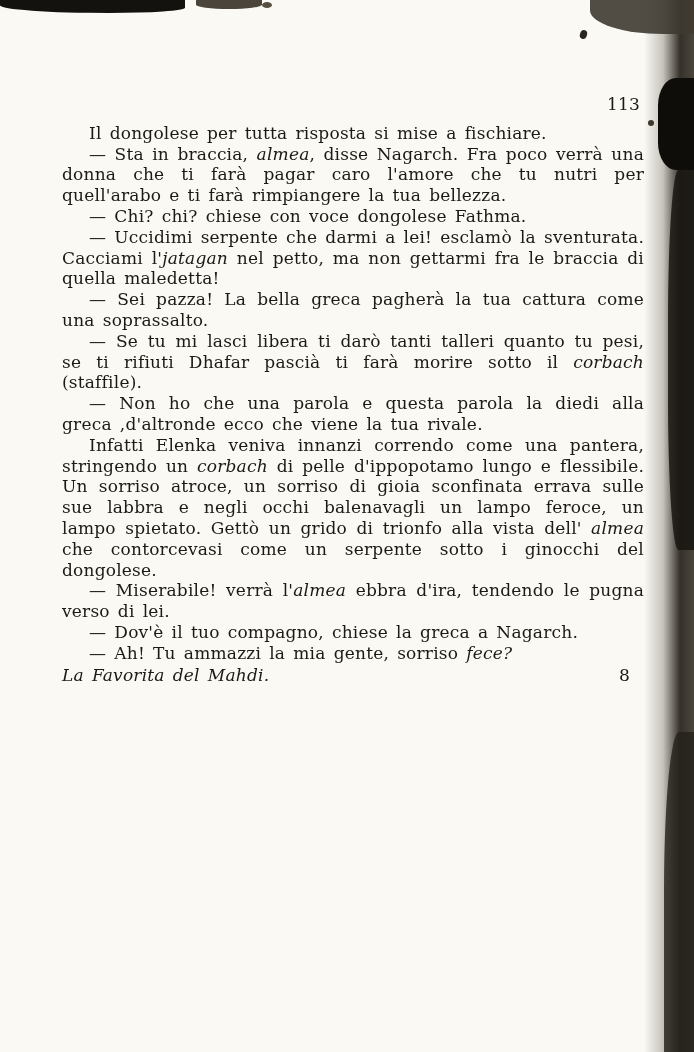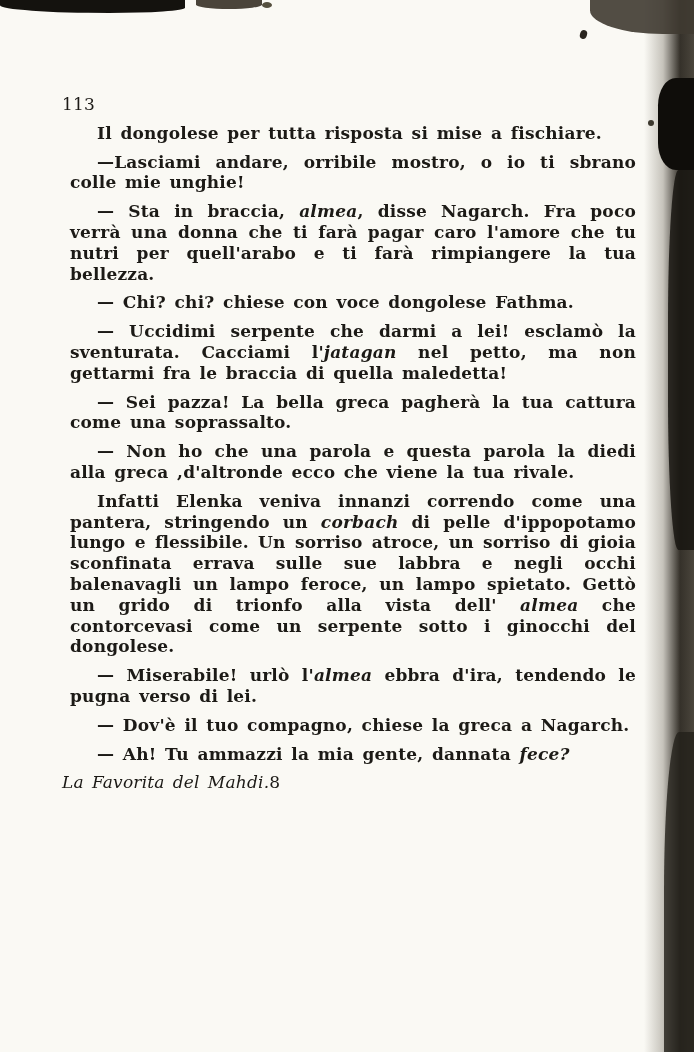--- a/index.html
+++ b/index.html
@@ -21,24 +21,24 @@
   .stain-1 { position:absolute; left:0; top:0; width:185px; height:13px; background:#14120e; border-radius:0 0 45% 65%; }
   .stain-2 { position:absolute; left:196px; top:0; width:66px; height:9px; background:#4a443a; border-radius:0 0 50% 50%; }
   .speck-1 { position:absolute; left:580px; top:30px; width:7px; height:9px; background:#2a261f; border-radius:50%; transform:rotate(20deg); }
   .speck-2 { position:absolute; left:262px; top:2px; width:10px; height:6px; background:#55503f; border-radius:50%; }
   .speck-3 { position:absolute; right:40px; top:120px; width:6px; height:6px; background:#3c382e; border-radius:50%; }
 
   
   .text-block { position:absolute; left:62px; top:94px; width:582px;
     font-size:17px; line-height:20.8px; letter-spacing:0.2px; word-spacing:2.5px;
     text-align:justify; }
-  .page-number { text-align:left; padding-right:4px; margin-bottom:8px; }
-  p.para { margin:8px; text-indent:27px;font-weight:bold; }
+  .page-number { text-align:right; padding-right:4px; margin-bottom:8px; }
+  p.para { margin:0; text-indent:27px; }
   .it { font-style:italic; }
-  .footer { display:flex; align-items:baseline; margin-top:1px; padding-right:14px; }
+  .footer { display:flex; justify-content:space-between; align-items:baseline; margin-top:1px; padding-right:14px; }
 </style>
 </head>
 <body>
 
 <div class="page">
 
   <div class="scan-band"></div>
   <div class="blob-b"></div>
   <div class="blob-a"></div>
   <div class="blob-c"></div>
@@ -47,43 +47,43 @@
   <div class="stain-2"></div>
   <div class="speck-1"></div>
   <div class="speck-2"></div>
   <div class="speck-3"></div>
 
   <div class="text-block">
     <div class="page-number">113</div>
 
     <p class="para"><span>Il dongolese per tutta risposta si mise a fischiare.</span></p>
 
-    <p class="para"><span>—Lasciami andare, orribile mostro, o io ti sbrano colle mie unghie!</span></p>
 
     <p class="para"><span>— Sta in braccia, </span><span class="it">almea</span><span>, disse Nagarch. Fra poco verrà una donna che ti farà pagar caro l'amore che tu nutri per quell'arabo e ti farà rimpiangere la tua bellezza.</span></p>
 
     <p class="para"><span>— Chi? chi? chiese con voce dongolese Fathma.</span></p>
 
 
 
     <p class="para"><span>— Uccidimi serpente che darmi a lei! esclamò la sventurata. Cacciami l'</span><span class="it">jatagan</span><span> nel petto, ma non gettarmi fra le braccia di quella maledetta!</span></p>
 
     <p class="para"><span>— Sei pazza! La bella greca pagherà la tua cattura come una soprassalto.</span></p>
 
+    <p class="para"><span>— Se tu mi lasci libera ti darò tanti talleri quanto tu pesi, se ti rifiuti Dhafar pascià ti farà morire sotto il </span><span class="it">corbach</span><span> (staffile).</span></p>
 
     <p class="para"><span>— Non ho che una parola e questa parola la diedi alla greca ,d'altronde ecco che viene la tua rivale.</span></p>
 
     <p class="para"><span>Infatti Elenka veniva innanzi correndo come una pantera, stringendo un </span><span class="it">corbach</span><span> di pelle d'ippopotamo lungo e flessibile. Un sorriso atroce, un sorriso di gioia sconfinata errava sulle sue labbra e negli occhi balenavagli un lampo feroce, un lampo spietato. Gettò un grido di trionfo alla vista dell' </span><span class="it">almea</span><span> che contorcevasi come un serpente sotto i ginocchi del dongolese.</span></p>
 
 
-    <p class="para"><span>— Miserabile! urlò l'</span><span class="it">almea</span><span> ebbra d'ira, tendendo le pugna verso di lei.</span></p>
+    <p class="para"><span>— Miserabile! verrà l'</span><span class="it">almea</span><span> ebbra d'ira, tendendo le pugna verso di lei.</span></p>
 
     <p class="para"><span>— Dov'è il tuo compagno, chiese la greca a Nagarch.</span></p>
 
 
-    <p class="para"><span>— Ah! Tu ammazzi la mia gente, dannata </span><span class="it">fece?</span></p>
+    <p class="para"><span>— Ah! Tu ammazzi la mia gente, sorriso </span><span class="it">fece?</span></p>
 
     <div class="footer">
       <span class="it">La Favorita del Mahdi.</span>
       <span>8</span>
     </div>
   </div>
 </div>
 
 </body></html>

